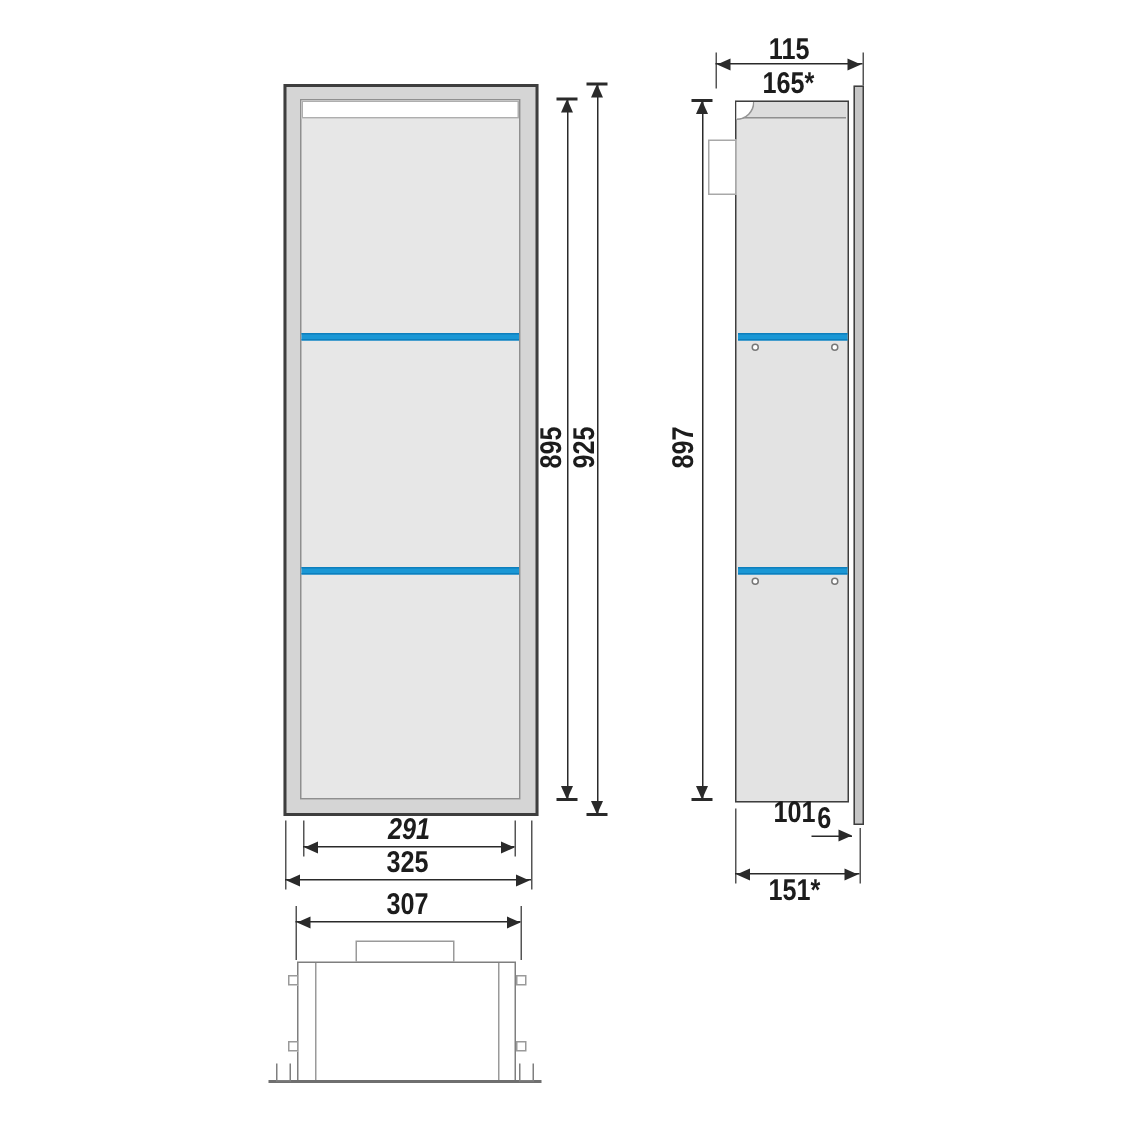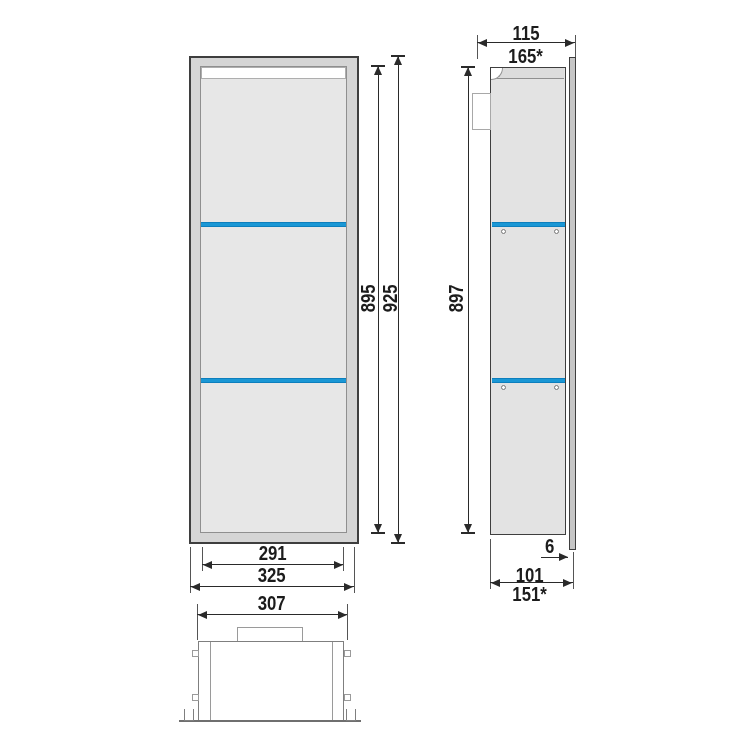--- a/index.html
+++ b/index.html
@@ -79,21 +79,21 @@
     <div class="abs arr arr-down" style="left:394px;top:534px;"></div>
     <div class="abs dim-label rot" style="left:350px;top:288px;"><span class="t">925</span></div>
   </div>
 
   <div>
     <div class="abs ext" style="left:202px;top:547px;height:24px;"></div>
     <div class="abs ext" style="left:343px;top:547px;height:24px;"></div>
     <div class="abs dline hline" style="left:202px;top:564px;width:141px;"></div>
     <div class="abs arr arr-left" style="left:203px;top:561px;"></div>
     <div class="abs arr arr-right" style="left:334px;top:561px;"></div>
-    <div class="abs dim-label" style="left:202px;top:543px;width:141px;"><span class="t">291</span></div>
+    <div class="abs dim-label" style="left:202px;top:543px;width:141px;font-style:italic;"><span class="t">291</span></div>
   </div>
 
   <div>
     <div class="abs ext" style="left:190px;top:547px;height:46px;"></div>
     <div class="abs ext" style="left:354px;top:547px;height:46px;"></div>
     <div class="abs dline hline" style="left:190px;top:586px;width:164px;"></div>
     <div class="abs arr arr-left" style="left:191px;top:583px;"></div>
     <div class="abs arr arr-right" style="left:344px;top:583px;"></div>
     <div class="abs dim-label" style="left:190px;top:565px;width:164px;"><span class="t">325</span></div>
   </div>
@@ -136,21 +136,21 @@
     <div class="abs arr arr-right" style="left:559px;top:553px;"></div>
     <div class="abs dim-label" style="left:536px;top:536px;width:28px;"><span class="t">6</span></div>
   </div>
 
   <div>
     <div class="abs ext" style="left:490px;top:539px;height:50px;"></div>
     <div class="abs ext" style="left:573px;top:552px;height:37px;"></div>
     <div class="abs dline hline" style="left:490px;top:582px;width:83px;"></div>
     <div class="abs arr arr-left" style="left:491px;top:579px;"></div>
     <div class="abs arr arr-right" style="left:563px;top:579px;"></div>
-    <div class="abs dim-label" style="left:486px;top:565px;width:88px;"><span class="t">101</span></div>
+    <div class="abs dim-label" style="left:486px;top:532px;width:88px;"><span class="t">101</span></div>
     <div class="abs dim-label" style="left:486px;top:584px;width:88px;"><span class="t">151*</span></div>
   </div>
 
   <div>
     <div class="abs tv-tab"></div>
     <div class="abs tv-main"></div>
     <div class="abs tv-vline" style="left:210px;"></div>
     <div class="abs tv-vline" style="left:332px;"></div>
     <div class="abs tv-clip" style="left:192px;top:650px;"></div>
     <div class="abs tv-clip" style="left:192px;top:694px;"></div>

